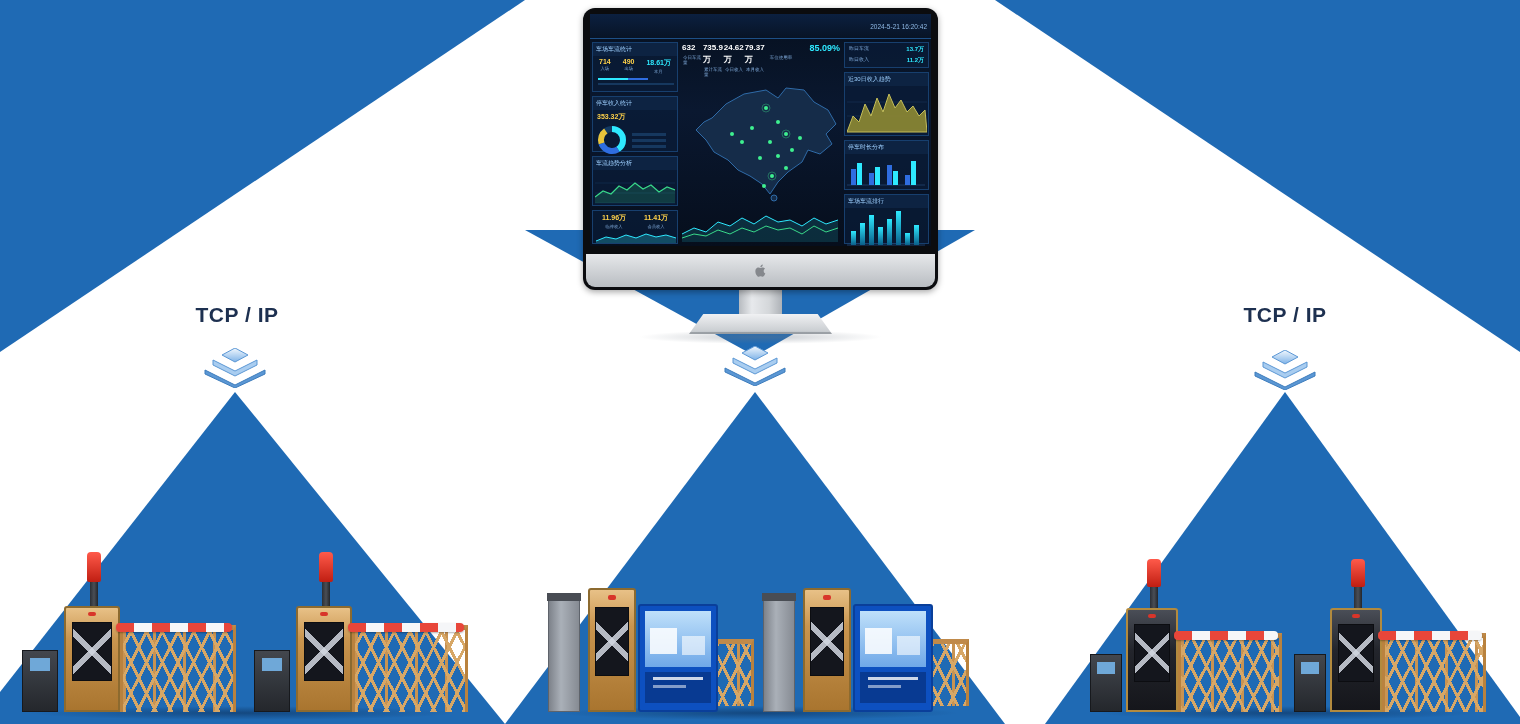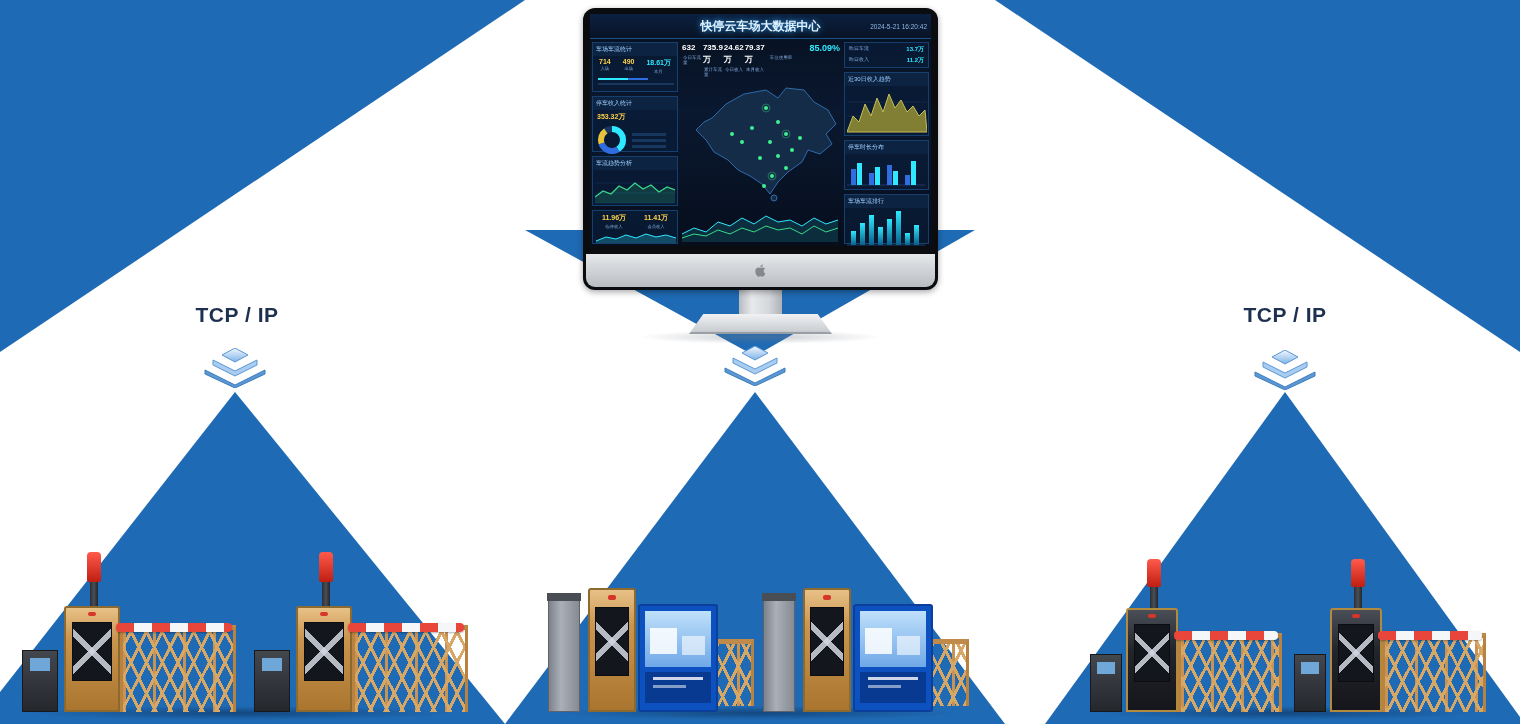--- a/index.html
+++ b/index.html
@@ -161,21 +161,20 @@
   </div>
 
   <div class="monitor">
     <div class="neck"></div>
     <div class="base"></div>
     <div class="monitor-shadow"></div>
     <div class="bezel">
       <div class="screen">
 
         <div class="dash-header">
-          <div class="dash-title">快停云车场大数据中心</div>
           <div class="dash-time">2024-5-21 16:20:42</div>
         </div>
 
         <div class="kpi-row">
           <div class="kpi">
             <div class="kpi-v">632</div>
             <div class="kpi-l">今日车流量</div>
           </div>
           <div class="kpi">
             <div class="kpi-v">735.9万</div>

